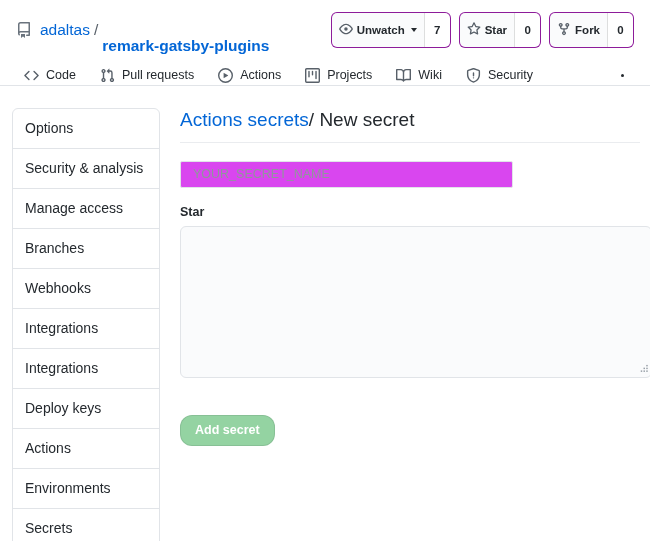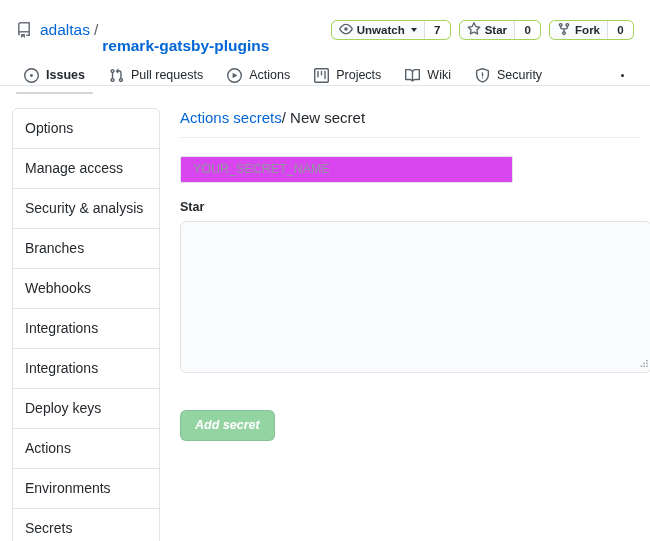--- a/index.html
+++ b/index.html
@@ -39,22 +39,22 @@
   .repo-owner { color: #0366d6; font-weight: 400; }
   .repo-sep { color: #586069; margin: 0 4px; font-weight: 400; }
   .repo-name { color: #0366d6; font-weight: 700; margin-top: 32px; }
 
   .repo-actions { display: flex; align-items: center; gap: 8px; }
   .btn-group {
     display: flex; align-items: stretch;
     border: 1px solid rgba(27,31,35,0.15);
     border-radius: 6px;
     overflow: hidden;
-    height: 20px;
-    background: #bef264;
+    height: 36px;
+    background: #a21caf;
   }
   .btn-main {
     display: flex; align-items: center; gap: 4px;
     padding: 0 7px;
     font-size: 11.5px; font-weight: 600; color: #24292e;
     background: #fafbfc;
     white-space: nowrap;
   }
   .btn-count {
     display: flex; align-items: center; justify-content: center;
@@ -123,21 +123,21 @@
     font-size: 14px; color: #24292e;
     border-bottom: 1px solid #e1e4e8;
     line-height: 1.5;
     white-space: nowrap;
   }
   .side-item:last-child { border-bottom: none; }
 
   
   .main { flex: 1; min-width: 0; padding-left: 10px; }
   .main-heading {
-    font-size: 15px; font-weight: 400;
+    font-size: 19px; font-weight: 400;
     color: #24292e;
     padding-bottom: 9px;
     border-bottom: 1px solid #eaecef;
     margin: 0 0 18px 0;
     line-height: 1.3;
   }
   .main-heading a { color: #0366d6; text-decoration: none; }
   .main-heading .slash { color: #24292e; }
 
   .field-label {
@@ -180,24 +180,23 @@
   }
 
   .btn-submit {
     margin-top: 20px;
     display: inline-block;
     padding: 6px 14px;
     font-size: 12.5px; font-weight: 600;
     color: #ffffff;
     background: #94d3a2;
     border: 1px solid rgba(27,31,35,0.1);
-    border-radius: 6px;
+    border-radius: 12px;
     font-family: "Liberation Sans", sans-serif;
     line-height: 1.4;
-    font-style: italic;
   }
 </style>
 </head>
 <body>
 
 <div class="page">
 
   <div class="repo-header">
 
     <div class="repo-title-row">
@@ -250,30 +249,29 @@
             <span>Fork</span>
           </span>
           <span class="btn-count">0</span>
         </div>
 
       </div>
     </div>
 
     <div class="nav-tabs">
 
-
-      <div class="tab active">
-        <span class="ticon">
-          <svg width="15" height="15" viewBox="0 0 16 16" fill="currentColor" aria-hidden="true">
-            <path d="M8 9.5a1.5 1.5 0 1 0 0-3 1.5 1.5 0 0 0 0 3Z"></path>
-            <path d="M8 0a8 8 0 1 1 0 16A8 8 0 0 1 8 0ZM1.5 8a6.5 6.5 0 1 0 13 0 6.5 6.5 0 0 0-13 0Z"></path>
-          </svg>
-        </span>
-        <span>Issues</span>
-      </div>
+      <div class="tab">
+        <span class="ticon">
+          <svg width="15" height="15" viewBox="0 0 16 16" fill="currentColor" aria-hidden="true">
+            <path d="m11.28 3.22 4.25 4.25a.75.75 0 0 1 0 1.06l-4.25 4.25a.749.749 0 0 1-1.275-.326.749.749 0 0 1 .215-.734L13.94 8l-3.72-3.72a.749.749 0 0 1 .326-1.275.749.749 0 0 1 .734.215Zm-6.56 0a.751.751 0 0 1 1.042.018.751.751 0 0 1 .018 1.042L2.06 8l3.72 3.72a.749.749 0 0 1-.326 1.275.749.749 0 0 1-.734-.215L.47 8.53a.75.75 0 0 1 0-1.06Z"></path>
+          </svg>
+        </span>
+        <span>Code</span>
+      </div>
+
 
       <div class="tab">
         <span class="ticon">
           <svg width="15" height="15" viewBox="0 0 16 16" fill="currentColor" aria-hidden="true">
             <path d="M1.5 3.25a2.25 2.25 0 1 1 3 2.122v5.256a2.251 2.251 0 1 1-1.5 0V5.372A2.25 2.25 0 0 1 1.5 3.25Zm5.677-.177L9.573.677A.25.25 0 0 1 10 .854V2.5h1A2.5 2.5 0 0 1 13.5 5v5.628a2.251 2.251 0 1 1-1.5 0V5a1 1 0 0 0-1-1h-1v1.646a.25.25 0 0 1-.427.177L7.177 3.427a.25.25 0 0 1 0-.354ZM3.75 2.5a.75.75 0 1 0 0 1.5.75.75 0 0 0 0-1.5Zm0 9.5a.75.75 0 1 0 0 1.5.75.75 0 0 0 0-1.5Zm8.25.75a.75.75 0 1 0 1.5 0 .75.75 0 0 0-1.5 0Z"></path>
           </svg>
         </span>
         <span>Pull requests</span>
       </div>
 
@@ -318,22 +316,22 @@
 
       </div>
 
     </div>
   </div>
 
   <div class="content">
 
     <div class="sidebar">
       <div class="side-item">Options</div>
+      <div class="side-item">Security &amp; analysis</div>
       <div class="side-item">Manage access</div>
-      <div class="side-item">Security &amp; analysis</div>
       <div class="side-item">Branches</div>
       <div class="side-item">Webhooks</div>
       <div class="side-item">Integrations</div>
       <div class="side-item">Integrations</div>
       <div class="side-item">Deploy keys</div>
       <div class="side-item">Actions</div>
       <div class="side-item">Environments</div>
       <div class="side-item">Secrets</div>
       <div class="side-item">Moderation settings</div>
     </div>

